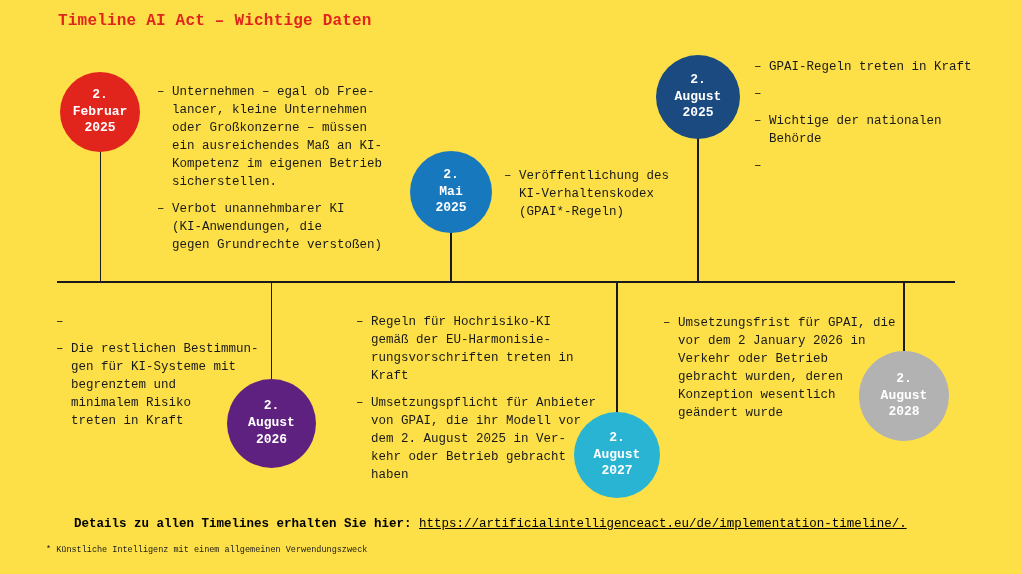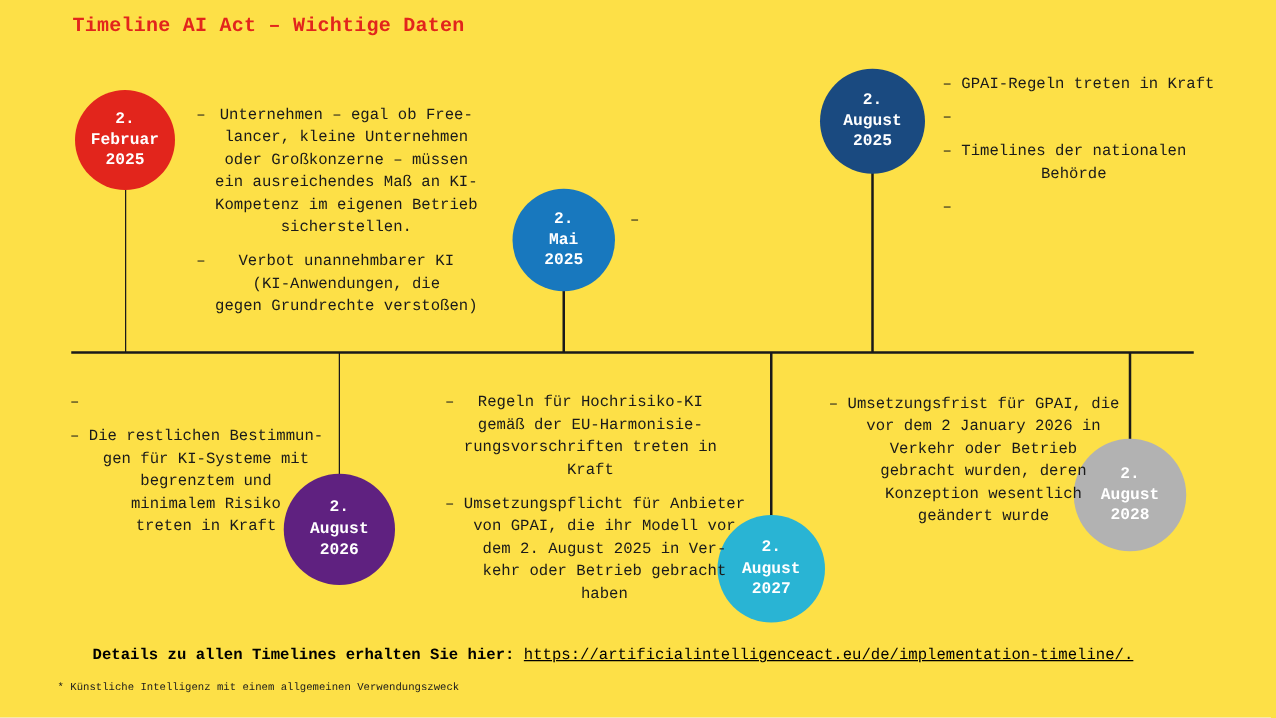--- a/index.html
+++ b/index.html
@@ -31,21 +31,21 @@
   .c-mai   { left:410px; top:151px; width:82px; height:82px; }
   .c-aug25 { left:656px; top:55px;  width:84px; height:84px; }
   .c-aug26 { left:227px; top:379px; width:89px; height:89px; }
   .c-aug27 { left:574px; top:412px; width:86px; height:86px; }
   .c-aug28 { left:859px; top:351px; width:90px; height:90px; }
   
   .bullets { position:absolute; font-size:12.5px; line-height:1.44; }
   .bullets ul { list-style:none; margin:0; padding:0; }
   .bullets li { display:flex; margin:0 0 9px 0; }
   .bullets .dash { flex:0 0 auto; width:15px; }
-  .bullets .btxt { white-space:pre-line;text-align:center; }
+  .bullets .btxt { white-space:pre-line; }
   .b-feb   { left:157px; top:83px;  width:255px; }
   .b-mai   { left:504px; top:167px; width:210px; }
   .b-aug25 { left:754px; top:58px;  width:225px; }
   .b-aug26 { left:56px;  top:313px; width:255px; }
   .b-aug27 { left:356px; top:313px; width:265px; }
   .b-aug28 { left:663px; top:314px; width:245px; }
   
   .footer { position:absolute; left:58px; top:517px; font-size:12.5px; color:#000; }
   .footer .lbl { font-weight:bold;padding-left:16px; }
   .footer .lnk { text-decoration:underline; color:#000; cursor:pointer; }
@@ -114,36 +114,39 @@
 (KI-Anwendungen, die
 gegen Grundrechte verstoßen)</span>
       </li>
     </ul>
   </div>
 
   <div class="bullets b-mai">
     <ul>
       <li>
         <span class="dash">–</span>
+        <span class="btxt">Veröffentlichung des
+KI-Verhaltenskodex
+(GPAI*-Regeln)</span>
       </li>
     </ul>
   </div>
 
   <div class="bullets b-aug25">
     <ul>
       <li>
         <span class="dash">–</span>
         <span class="btxt">GPAI-Regeln treten in Kraft</span>
       </li>
       <li>
         <span class="dash">–</span>
       </li>
       <li>
         <span class="dash">–</span>
-        <span class="btxt">Timelines der nationalen
+        <span class="btxt">Wichtige der nationalen
 Behörde</span>
       </li>
       <li>
         <span class="dash">–</span>
       </li>
     </ul>
   </div>
 
   <div class="bullets b-aug26">
     <ul>

